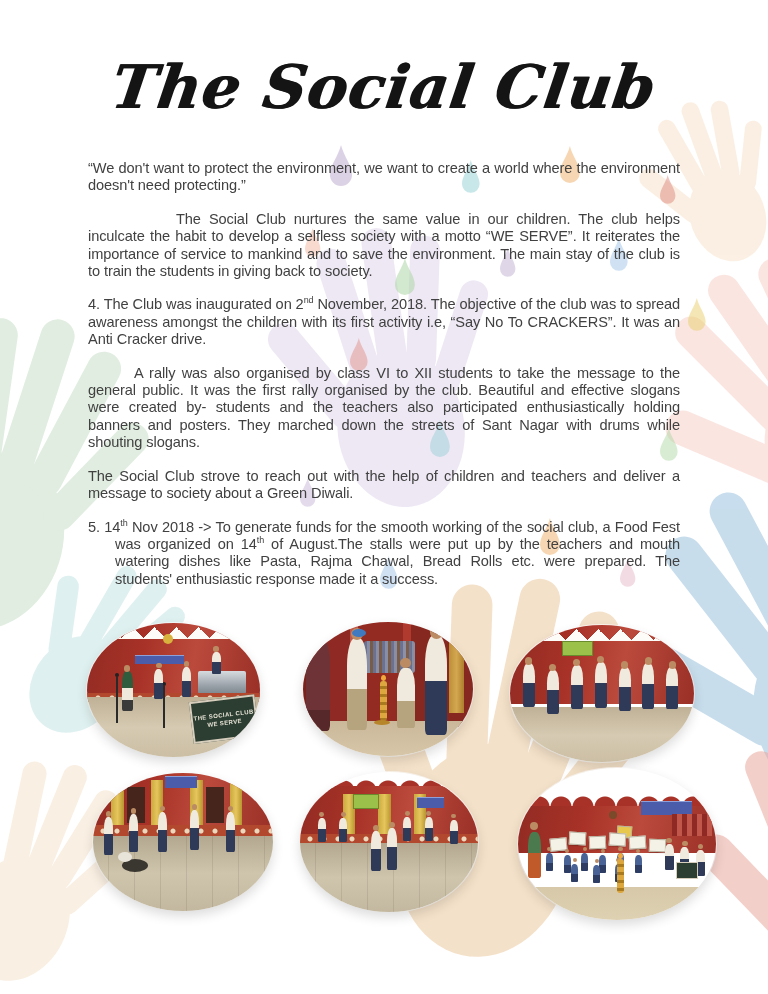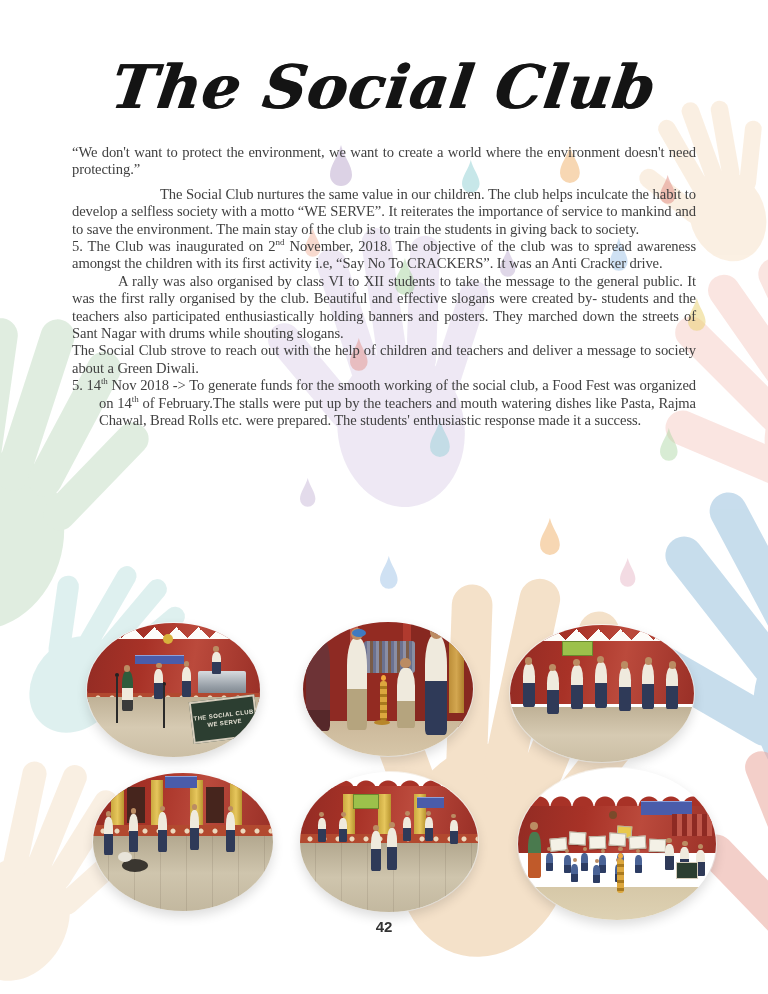--- a/index.html
+++ b/index.html
@@ -7,21 +7,21 @@
         font-family:"Liberation Sans",sans-serif;color:#414141;}
   
   .bg-layer{position:absolute;left:0;top:0;width:768px;height:994px;pointer-events:none;}
   
   .title{position:absolute;top:52px;left:0;width:100%;text-align:center;margin:0;}
   .title span{display:inline-block;font-family:"DejaVu Serif",serif;font-style:italic;font-weight:700;
         font-size:60px;color:#141414;transform:skewX(-8deg);letter-spacing:1px;
         text-shadow:1px 0 0 #141414;}
   
   .body-text{position:absolute;left:72px;right:72px;top:144px;}
-  .body-text p{margin:0;text-align:justify;font-size:14.6px;line-height:17.4px;letter-spacing:-0.1px;font-family:Liberation Serif, serif;}
+  .body-text p{margin:16px;text-align:justify;font-size:14.6px;line-height:17.4px;letter-spacing:-0.1px;}
   .quote{margin-bottom:7px !important;}
   .indent-lg{text-indent:88px;}
   .indent-md{text-indent:46px;}
   .hang{padding-left:27px;text-indent:-27px;}
   sup{font-size:9px;line-height:0;}
   
   .photo{position:absolute;border-radius:50%;overflow:hidden;background:#ffffff;
          box-shadow:0 5px 12px rgba(0,0,0,.14),0 0 0 1px rgba(255,255,255,.65);}
   .wall{position:absolute;left:-6%;right:-6%;top:0;height:55%;
         background:linear-gradient(100deg,#8e2a23,#a83227 35%,#bb4a3c 60%,#952c24);}
@@ -114,24 +114,24 @@
     <use href="#drip" fill="#9fc3e8" opacity="0.5" transform="translate(380,556) scale(0.8)"></use>
   </svg>
 
   <h1 class="title">
     <span>The Social Club</span>
   </h1>
 
   <div class="body-text">
     <p class="quote">“We don't want to protect the environment, we want to create a world where the environment doesn't need protecting.”</p>
     <p class="indent-lg">The Social Club nurtures the same value in our children. The club helps inculcate the habit to develop  a selfless society with a motto “WE SERVE”. It reiterates the importance of service to mankind and to save the environment. The main stay of the club is to train the students in giving back to  society.</p>
-    <p><span>5. The Club was inaugurated on 2</span><sup>nd</sup><span> November, 2018. The objective of the club was to spread awareness amongst the children  with its first activity i.e, “Say No To CRACKERS”. It was an Anti Cracker drive.</span></p>
+    <p><span>4. The Club was inaugurated on 2</span><sup>nd</sup><span> November, 2018. The objective of the club was to spread awareness amongst the children  with its first activity i.e, “Say No To CRACKERS”. It was an Anti Cracker drive.</span></p>
     <p class="indent-md">A rally was also organised by class VI to XII students to take the message to the general public. It was the first rally organised by the club. Beautiful and effective slogans were created by- students and the teachers also participated enthusiastically holding banners and posters. They marched down the streets of Sant Nagar with drums while  shouting slogans.</p>
     <p>The Social Club strove to reach out with the help of children and teachers and deliver a message to  society about a Green Diwali.</p>
-    <p class="hang"><span>5. 14</span><sup>th</sup><span> Nov 2018 -&gt; To generate funds for the smooth working of the social club, a Food Fest was organized on 14</span><sup>th</sup><span> of February.The stalls were put up by the teachers and mouth watering dishes like Pasta, Rajma Chawal, Bread Rolls etc. were prepared. The students' enthusiastic response made it a success.</span></p>
+    <p class="hang"><span>5. 14</span><sup>th</sup><span> Nov 2018 -&gt; To generate funds for the smooth working of the social club, a Food Fest was organized on 14</span><sup>th</sup><span> of August.The stalls were put up by the teachers and mouth watering dishes like Pasta, Rajma Chawal, Bread Rolls etc. were prepared. The students' enthusiastic response made it a success.</span></p>
   </div>
 
   <div class="photo" style="left:87px;top:623px;width:173px;height:134px;">
     <div class="wall">
       <div class="zig"></div>
     </div>
     <div class="blob" style="left:44%;top:8%;width:10px;height:10px;background:#d8b23c;"></div>
     <div class="banner" style="left:28%;top:24%;width:28%;height:6%;"></div>
     <div class="podium" style="left:64%;top:36%;width:28%;height:17%;"></div>
     <i class="person" style="left:72%;top:22%;width:9px;height:22px;"></i>
@@ -240,15 +240,14 @@
     <i class="person blue" style="left:27%;top:63%;width:7px;height:18px;"></i>
     <i class="person blue" style="left:38%;top:64%;width:7px;height:18px;"></i>
     <i class="person blue" style="left:49%;top:63%;width:7px;height:18px;"></i>
     <i class="person" style="left:74%;top:50%;width:9px;height:26px;"></i>
     <i class="person" style="left:82%;top:52%;width:9px;height:26px;"></i>
     <i class="person" style="left:90%;top:54%;width:9px;height:26px;"></i>
     <div class="board" style="left:80%;top:62%;width:20px;height:15px;"></div>
     <i class="lamp" style="left:50%;top:60%;height:34px;"></i>
   </div>
 
-  <div class="page-number">42</div>
 
 </div>
 
 </body></html>

